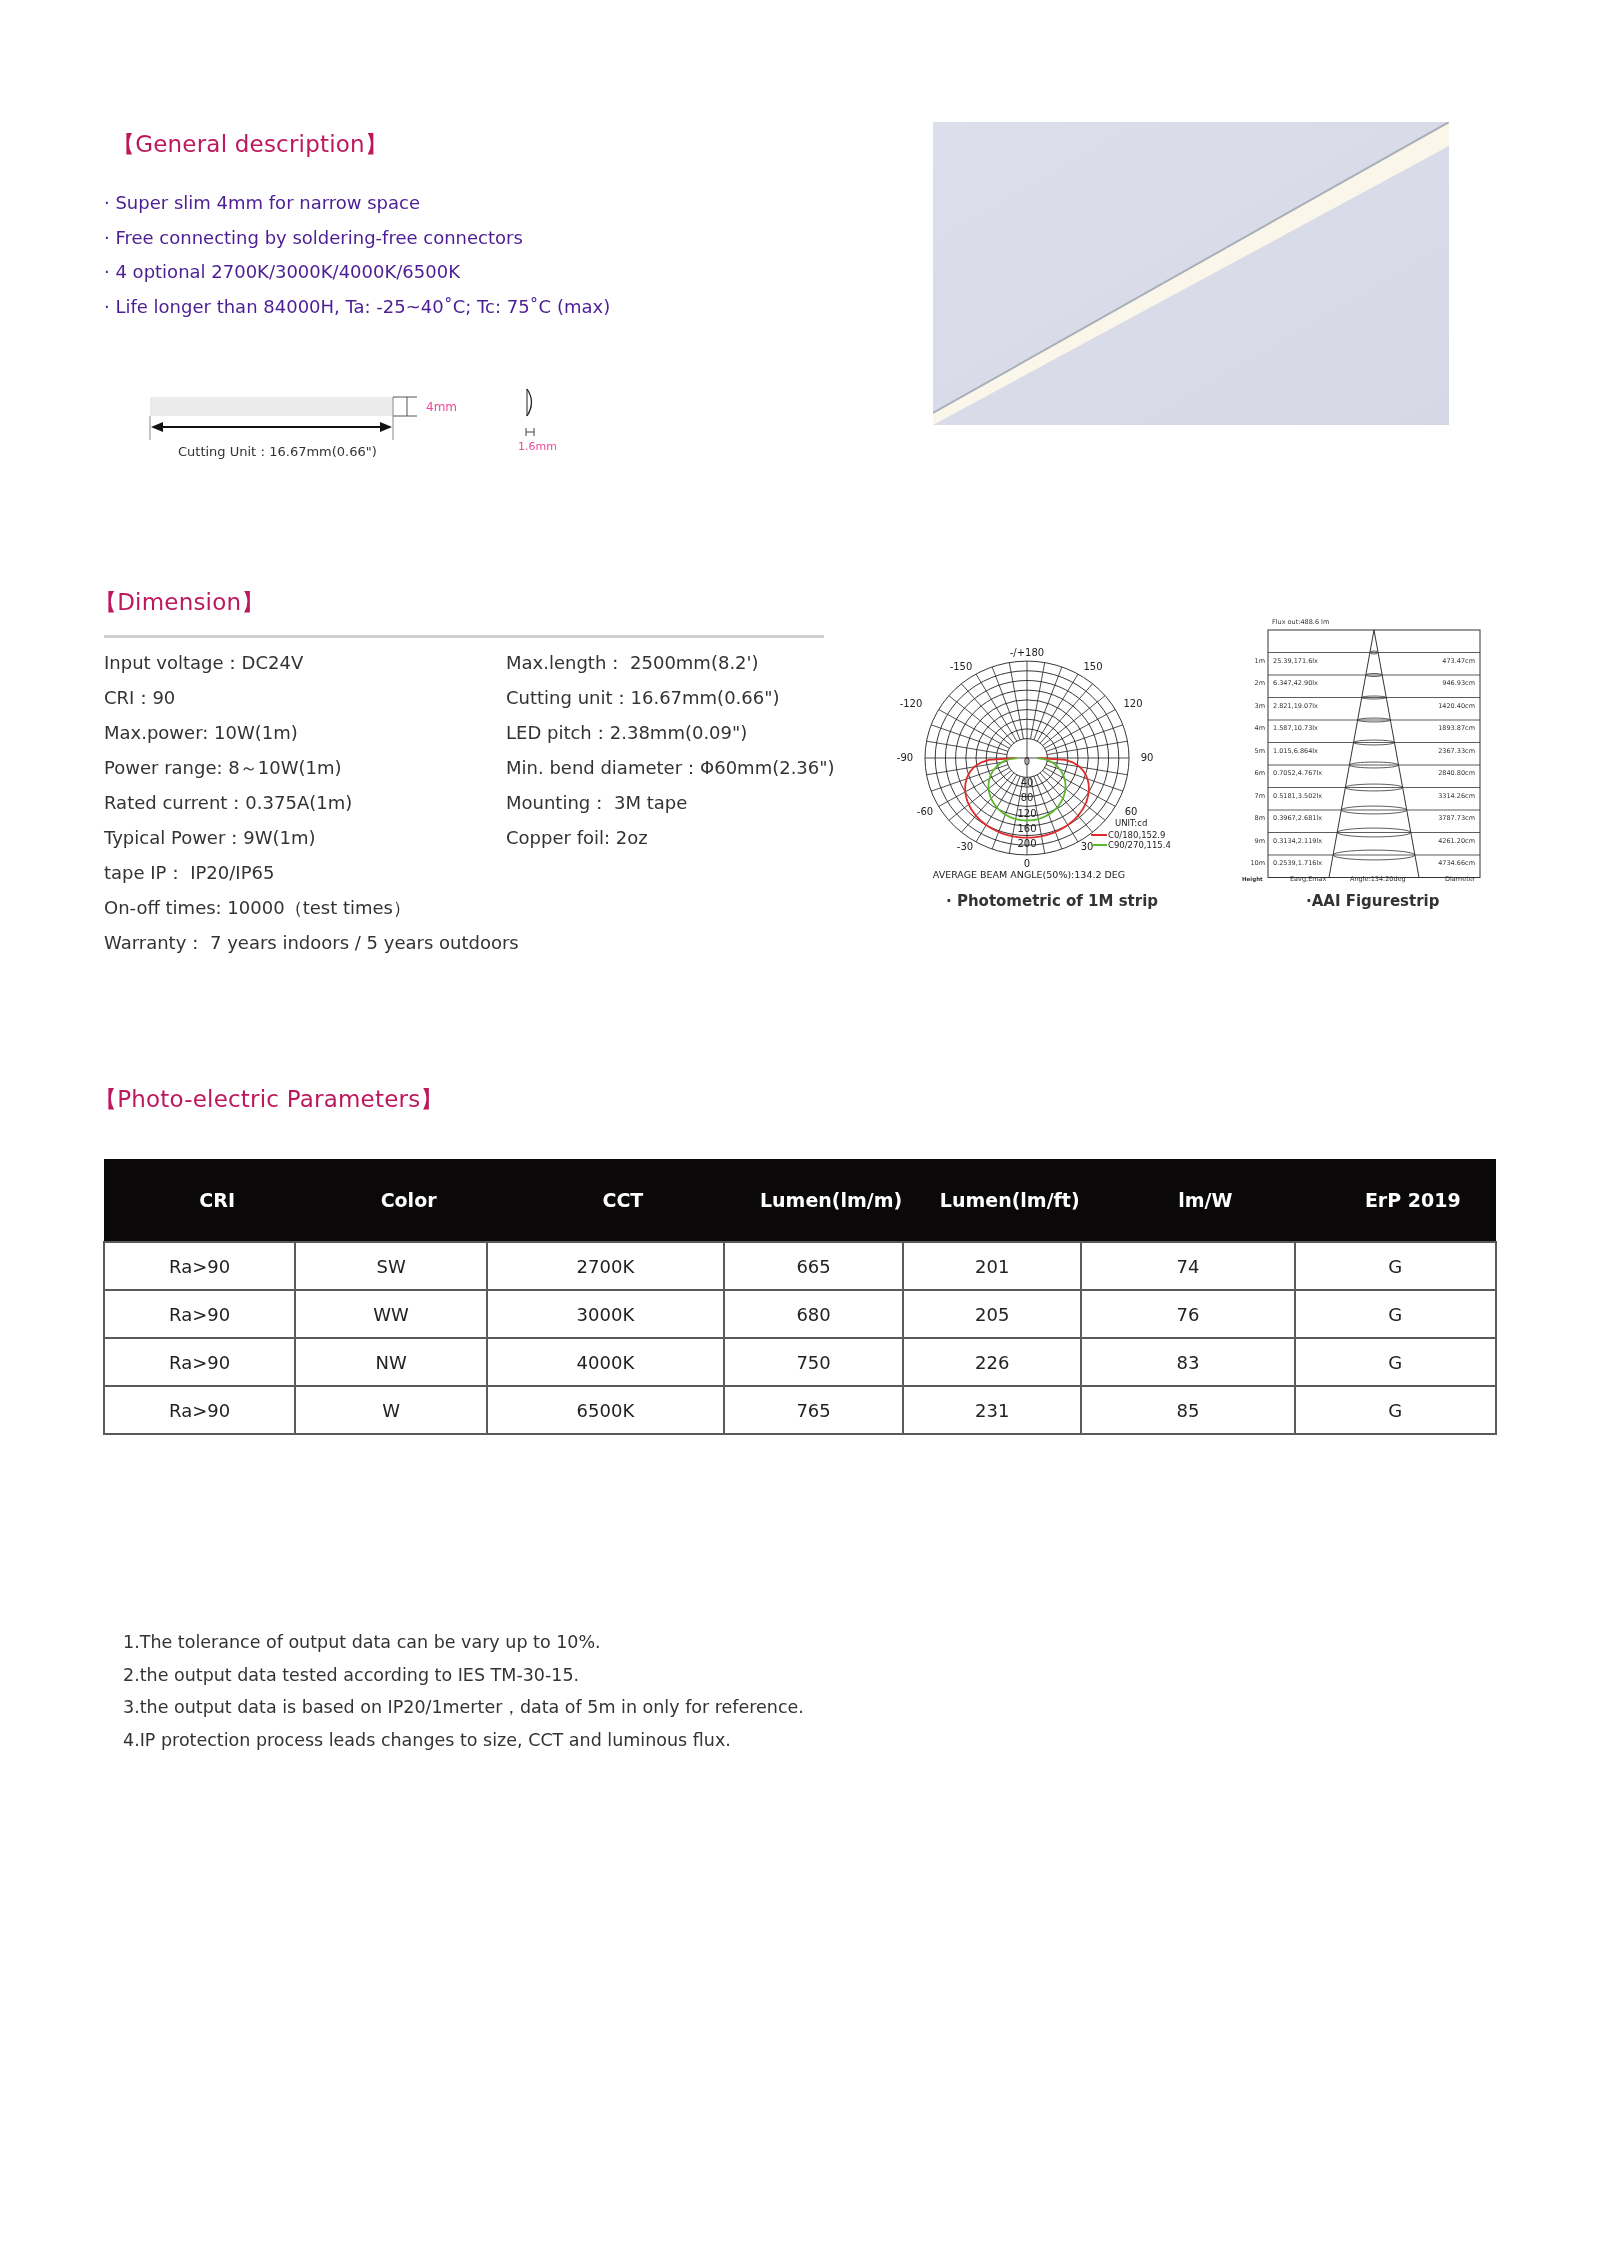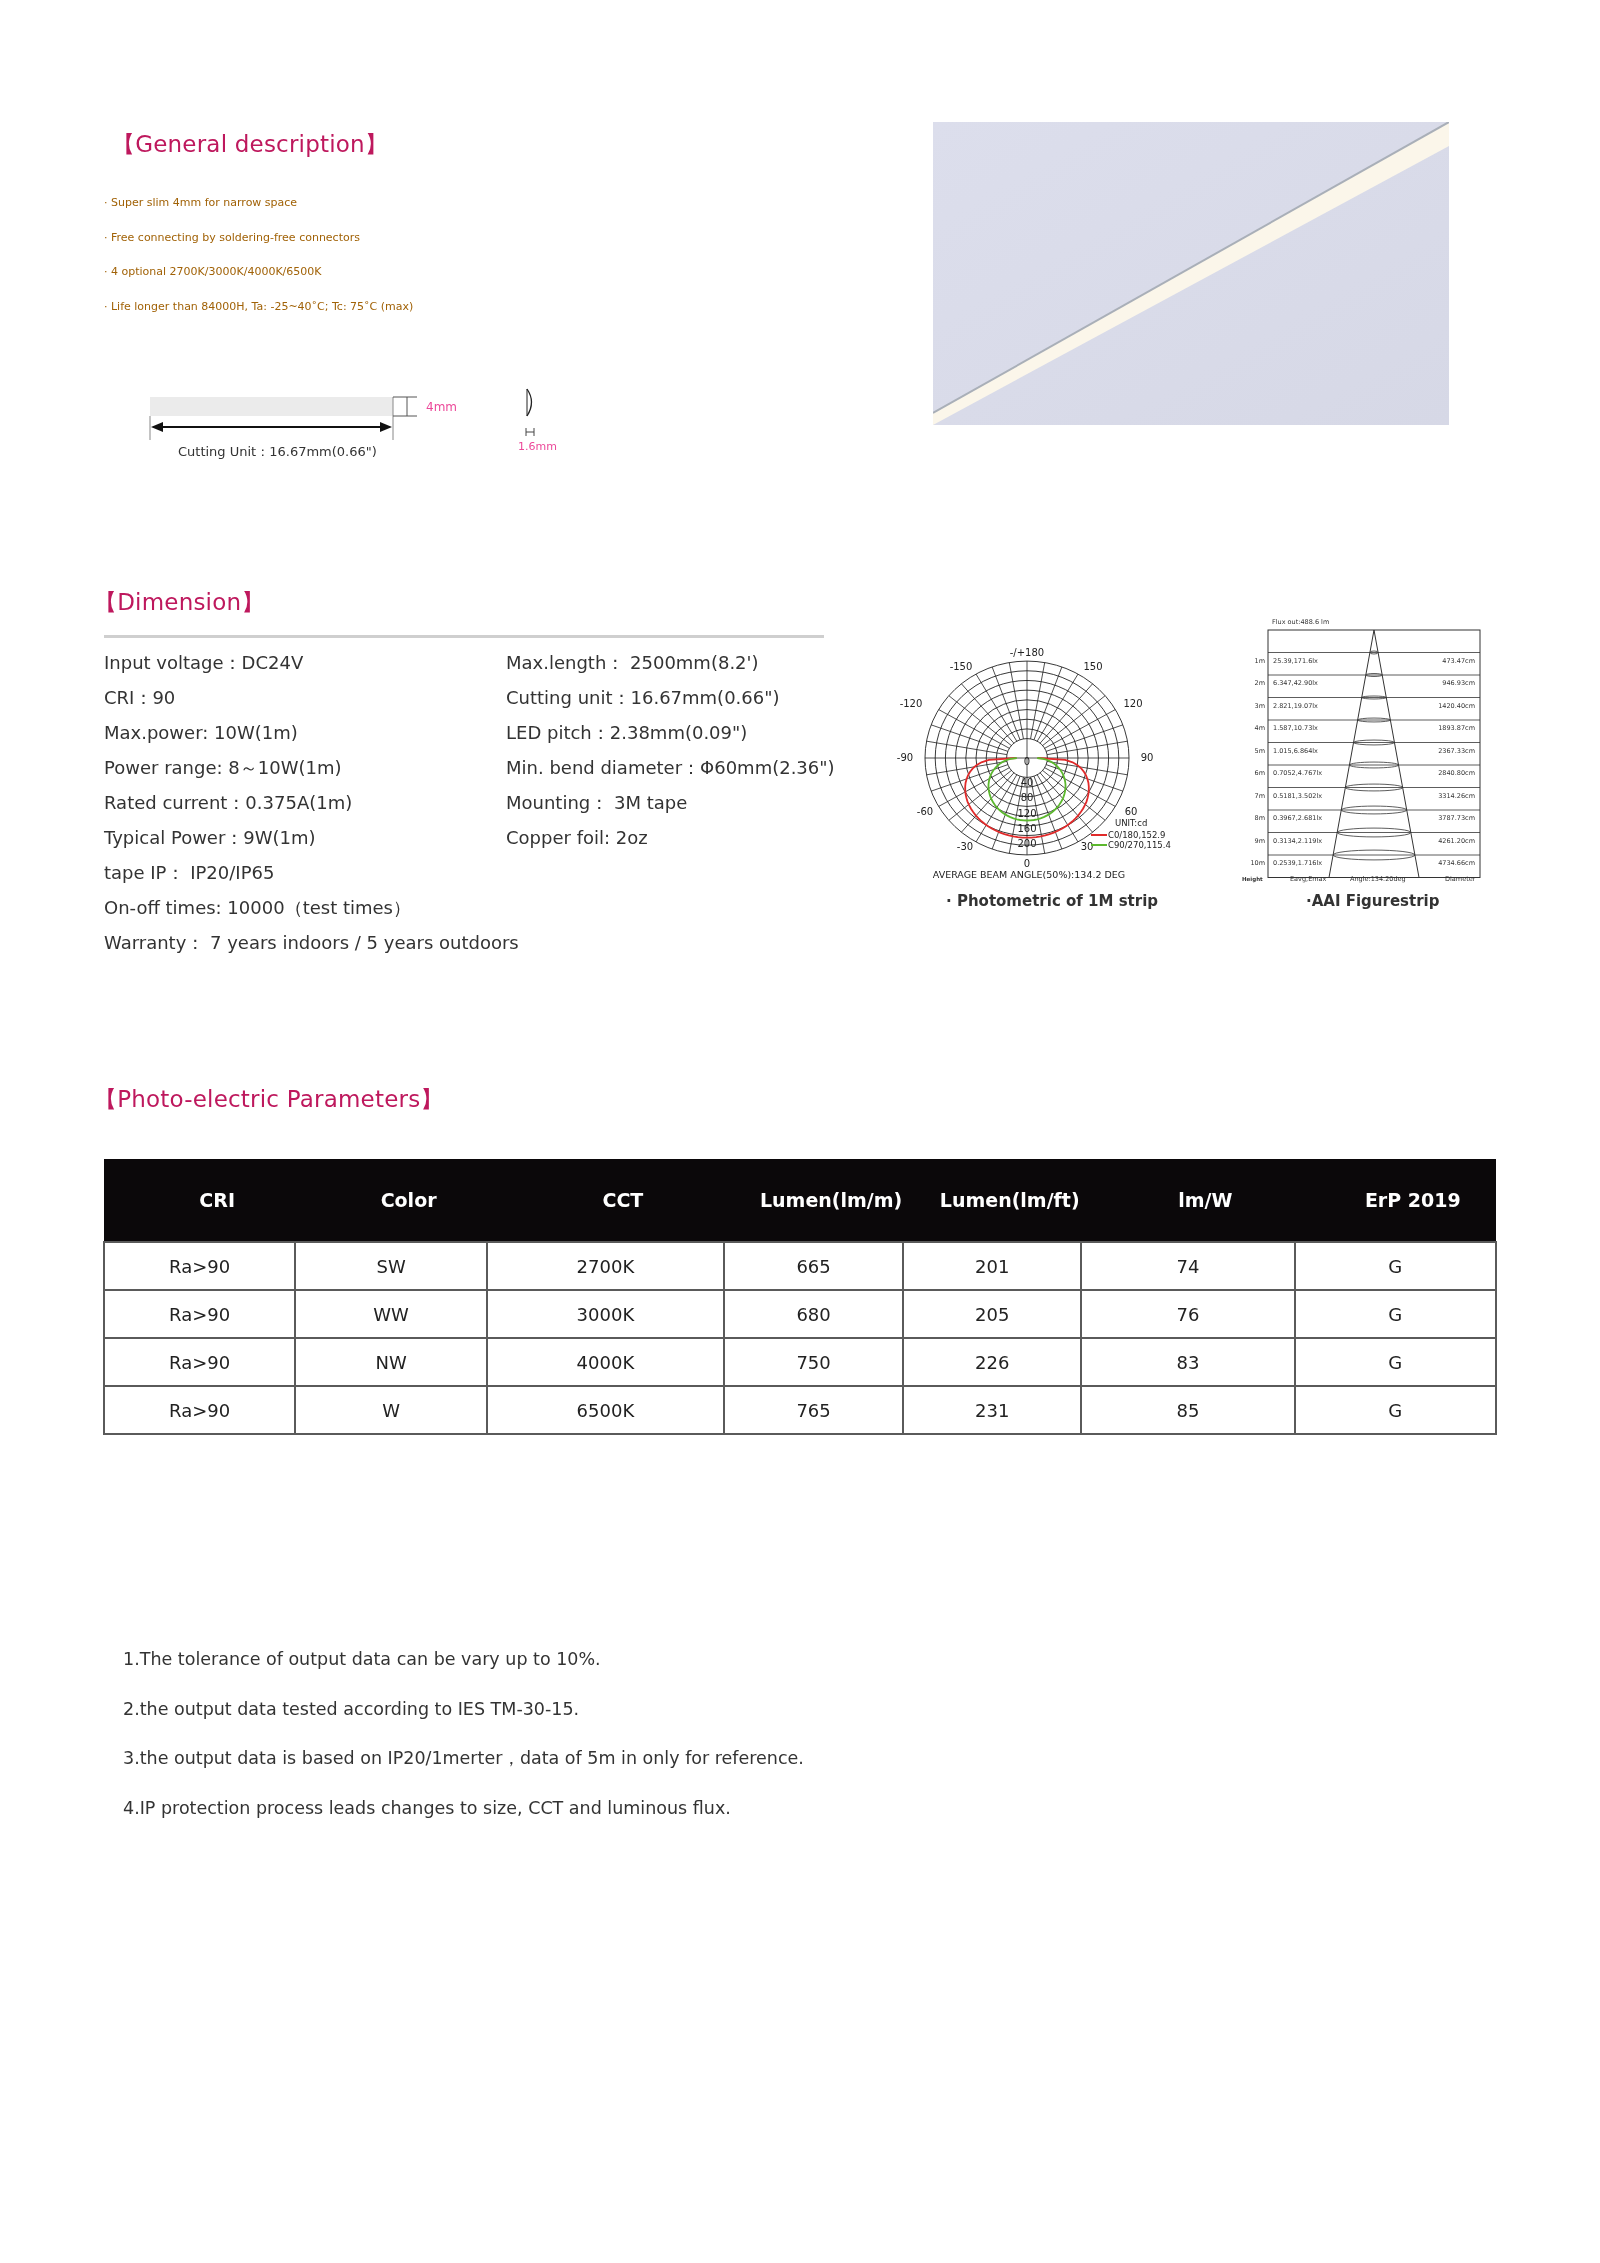--- a/index.html
+++ b/index.html
@@ -1,20 +1,20 @@
 <!DOCTYPE html>
 <html><head>
 <meta charset="utf-8">
 <style>
   html, body { margin:0; padding:0; background:#ffffff; }
   body { width:1600px; height:2263px; position:relative; overflow:hidden;
          font-family:"DejaVu Sans", "Liberation Sans", sans-serif; color:#333333; }
   .abs { position:absolute; }
   .section-title { font-weight:normal; font-size:23px; color:#be185d; letter-spacing:0.2px; }
-  .bullets { left:104px; top:186px; font-size:11px; color:#a16207; }
+  .bullets { left:104px; top:186px; font-size:18px; color:#4c1d95; }
   .bullets div { height:34.5px; line-height:34.5px; white-space:nowrap; }
 
   
   .strip-bar { left:150px; top:397px; width:243px; height:19px; background:#ebebeb; }
   .dim-label { font-size:12px; color:#ec4899; }
   .cut-label { font-size:13px; color:#333; white-space:nowrap; }
 
   
   .photo { left:933px; top:122px; width:516px; height:303px; background:#dcdeec; overflow:hidden; }
 
@@ -25,21 +25,21 @@
   
   .chart-caption { font-size:15px; font-weight:bold; color:#333; }
   .tiny { font-size:6.5px; fill:#333; font-family:"DejaVu Sans", sans-serif; }
   .polar-lbl { font-size:10px; fill:#222; font-family:"DejaVu Sans", sans-serif; }
 
   
   table.pe { position:absolute; left:103px; top:1159px; width:1394px; border-collapse:collapse; }
   table.pe th { background:#0b080a; color:#fff; font-weight:bold; font-size:19px; height:80px; text-align:center; border:none;padding-left:36px; }
   table.pe td { border:2px solid #5a5a5a; text-align:center; font-size:18px; color:#222; height:46px; padding:0; }
   .notes { left:123px; top:1626px; font-size:17.5px; color:#333; }
-  .notes div { height:32.5px; line-height:32.5px; white-space:nowrap;margin-top:17px; }
+  .notes div { height:32.5px; line-height:32.5px; white-space:nowrap; }
 </style>
 </head>
 <body>
 
 <div class="abs section-title" style="left:112px; top:129px;">【General description】</div>
 
 <div class="abs bullets">
   <div>· Super slim 4mm for narrow space</div>
   <div>· Free connecting by soldering-free connectors</div>
   <div>· 4 optional 2700K/3000K/4000K/6500K</div>

